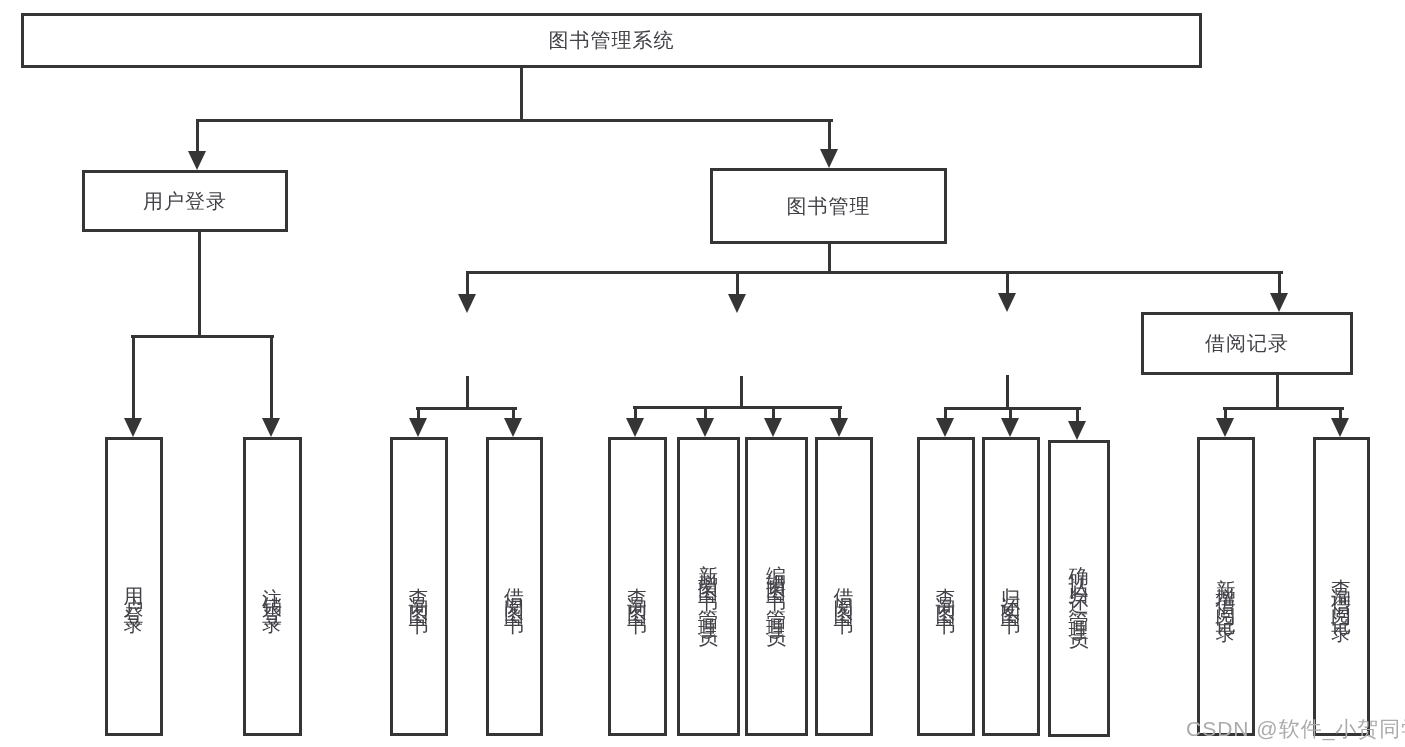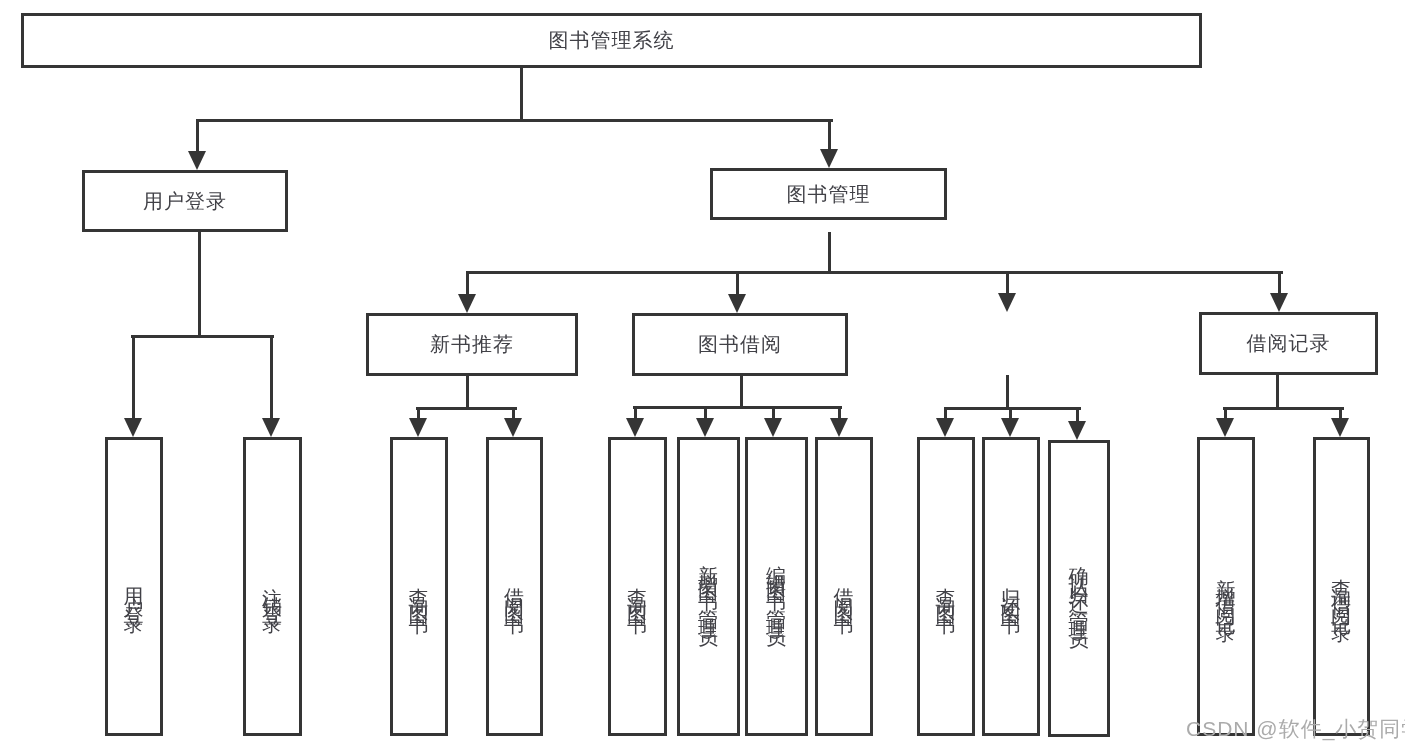--- a/index.html
+++ b/index.html
@@ -99,25 +99,23 @@
   <div class="drop" style="left:1076px;top:408px;height:13px"></div>
 
   <div class="vline" style="left:1276px;top:375px;height:33px"></div>
   <div class="hline" style="left:1223px;top:407px;width:121px"></div>
   <div class="drop" style="left:1224px;top:408px;height:10px"></div>
   <div class="drop" style="left:1339px;top:408px;height:10px"></div>
 
   <div class="node" style="left:21px;top:13px;width:1181px;height:55px">图书管理系统</div>
 
   <div class="node" style="left:82px;top:170px;width:206px;height:62px">用户登录</div>
-  <div class="node" style="left:710px;top:168px;width:237px;height:52px">图书管理</div>
+  <div class="node" style="left:710px;top:168px;width:237px;height:76px">图书管理</div>
 
-  <div class="node" style="left:366px;top:313px;width:212px;height:63px">新书推荐</div>
-  <div class="node" style="left:632px;top:313px;width:216px;height:63px">图书借阅</div>
-  <div class="node" style="left:1199px;top:312px;width:179px;height:63px">借阅记录</div>
+  <div class="node" style="left:1141px;top:312px;width:212px;height:63px">借阅记录</div>
 
   <div class="node vnode" style="left:105px;top:437px;width:58px;height:299px">用户登录</div>
   <div class="node vnode" style="left:243px;top:437px;width:59px;height:299px">注销登录</div>
 
   <div class="node vnode" style="left:390px;top:437px;width:58px;height:299px">查询图书</div>
   <div class="node vnode" style="left:486px;top:437px;width:57px;height:299px">借阅图书</div>
 
   <div class="node vnode" style="left:608px;top:437px;width:59px;height:299px">查询图书</div>
   <div class="node vnode" style="left:677px;top:437px;width:63px;height:299px">新增图书（管理员）</div>
   <div class="node vnode" style="left:745px;top:437px;width:63px;height:299px">编辑图书（管理员）</div>

